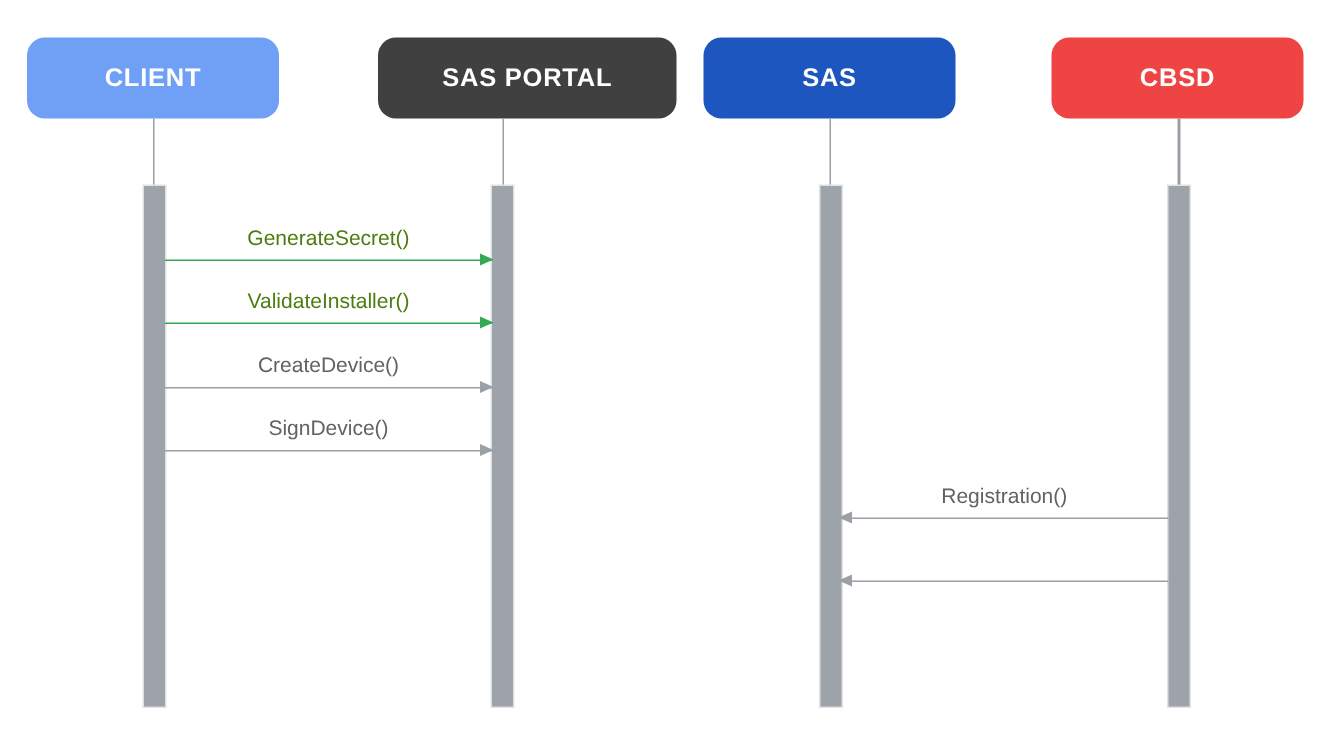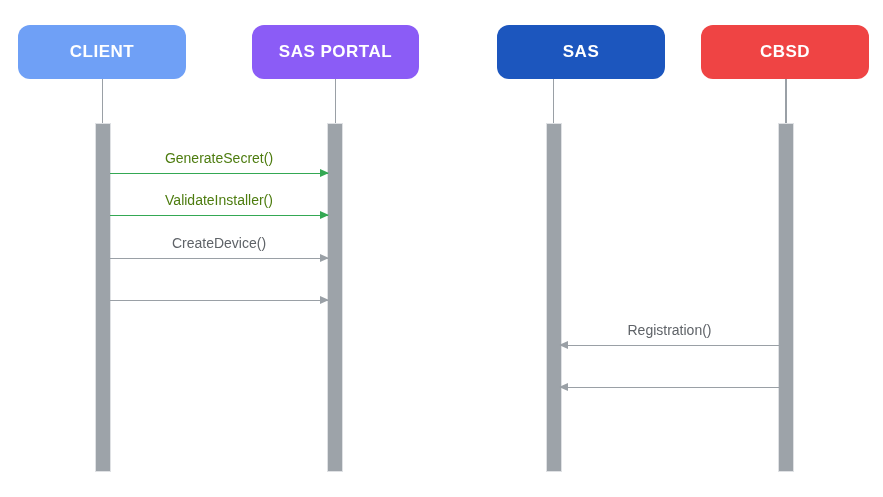--- a/index.html
+++ b/index.html
@@ -22,22 +22,22 @@
     font-weight: 700;
     font-size: 17px;
     letter-spacing: 0.5px;
     display: flex;
     align-items: center;
     justify-content: center;
     box-sizing: border-box;
     text-align: right;
   }
   .box-client      { left: 18px;  width: 168px; background: #6FA0F6; }
-  .box-sas-portal  { left: 252px; width: 167px; background: #8b5cf6; }
-  .box-sas         { left: 497px; width: 168px; background: #1C56BE; }
+  .box-sas-portal  { left: 252px; width: 199px; background: #404040; }
+  .box-sas         { left: 469px; width: 168px; background: #1C56BE; }
   .box-cbsd        { left: 701px; width: 168px; background: #ef4444; }
 
   
   .lifeline {
     position: absolute;
     top: 79px;
     height: 45px;
     width: 1.5px;
     background: #9AA0A6;
   }
@@ -137,20 +137,21 @@
     <div class="msg-label">CreateDevice()</div>
     <div class="msg-line"></div>
     <div class="head head-right"></div>
   </div>
   <div class="message msg-green m2">
     <div class="msg-label">ValidateInstaller()</div>
     <div class="msg-line"></div>
     <div class="head head-right"></div>
   </div>
   <div class="message msg-gray m4">
+    <div class="msg-label">SignDevice()</div>
     <div class="msg-line"></div>
     <div class="head head-right"></div>
   </div>
 
   <div class="message msg-gray m5">
     <div class="msg-label">Registration()</div>
     <div class="msg-line"></div>
     <div class="head head-left"></div>
   </div>
   <div class="message msg-gray m6">

